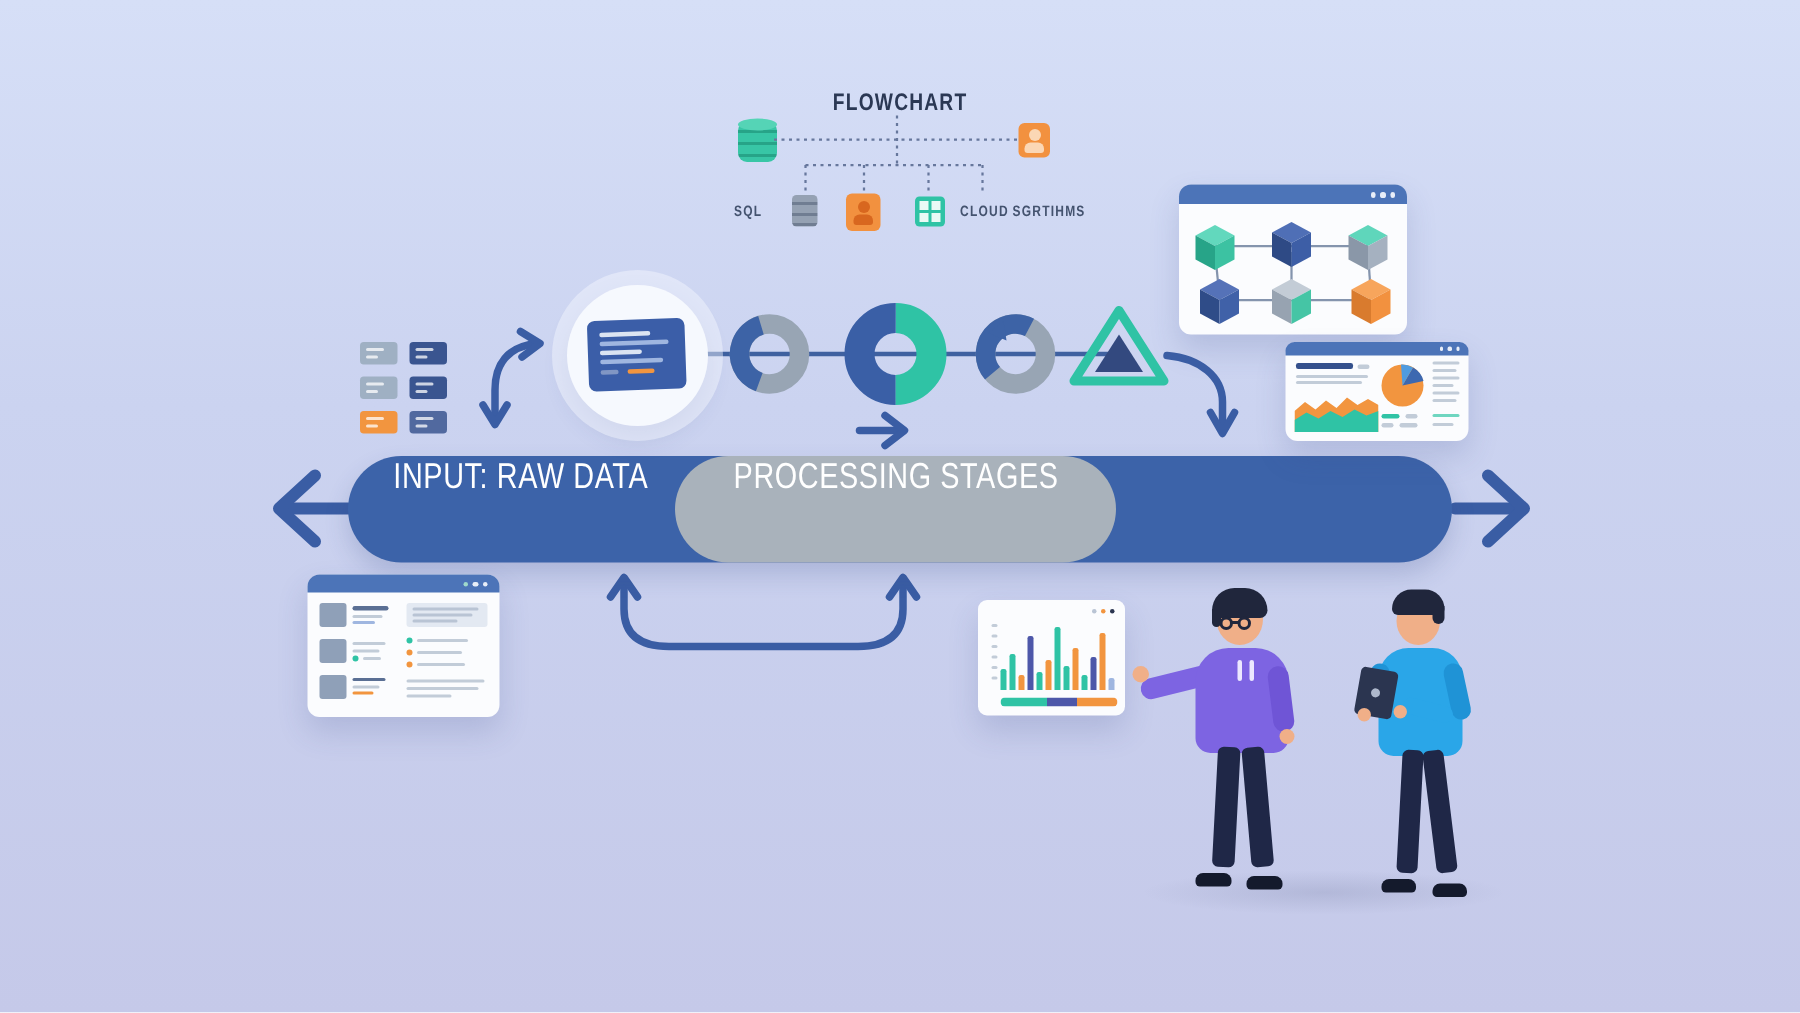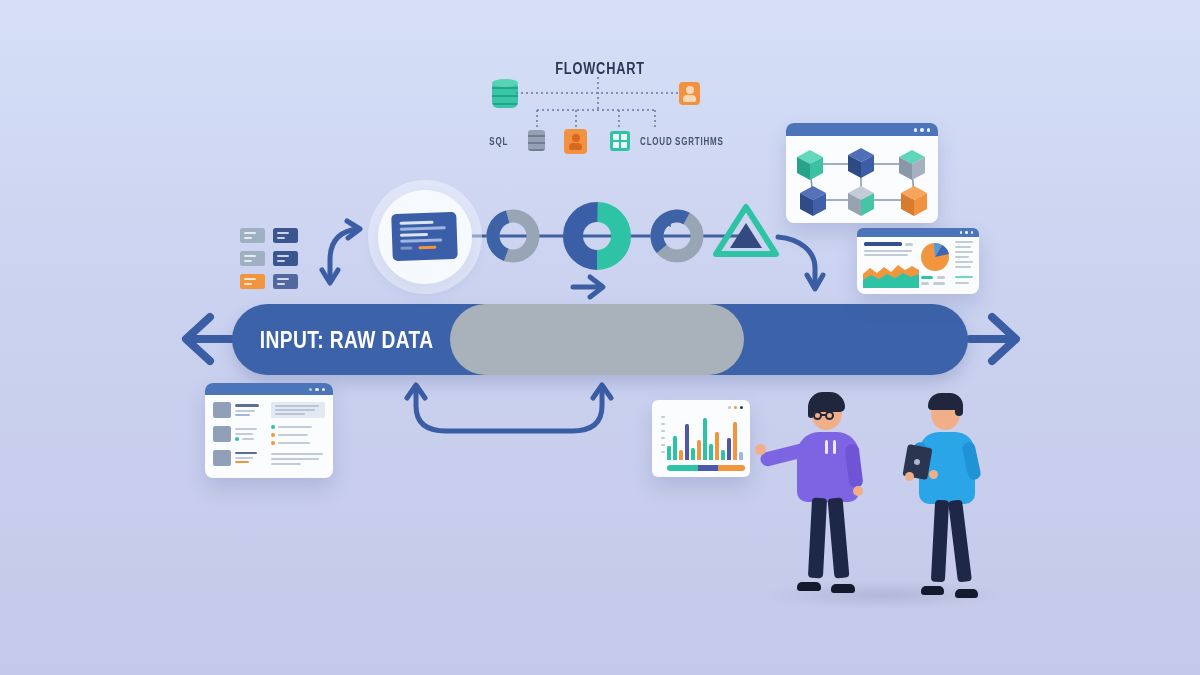--- a/index.html
+++ b/index.html
@@ -48,22 +48,22 @@
   .mini-card i{position:absolute;left:4px;display:block;height:2px;border-radius:1px;background:rgba(255,255,255,.75);}
   .card-gray{background:#9fb0c3;}
   .card-navy{background:#3a5590;}
   .card-navy2{background:#51699f;}
   .card-orange{background:#f2953f;}
 
   
   .banner-blue{left:232px;top:304px;width:736px;height:71px;border-radius:36px;
     background:#3c63a9;box-shadow:0 8px 16px rgba(50,70,130,.20);}
   .banner-gray{left:450px;top:304px;width:294px;height:71px;border-radius:36px;background:#a9b2bb;}
-  .banner-text{position:absolute;top:304px;height:71px;display:flex;align-items:center;
-    justify-content:center;color:#ffffff;font-weight:700;font-size:24px;letter-spacing:.5px;}
+  .banner-text{position:absolute;top:304px;height:71px;display:flex;
+    justify-content:center;color:#ffffff;font-weight:400;font-size:24px;letter-spacing:.5px;}
 
   
   .white-circle{left:378px;top:190px;width:94px;height:94px;border-radius:50%;background:#f6f9fe;
     box-shadow:0 0 0 10px rgba(246,249,254,.45),0 8px 16px rgba(60,80,140,.15);}
   .doc-card{position:absolute;left:14px;top:23px;width:65px;height:47px;border-radius:5px;
     background:#3b5ea8;transform:rotate(-2deg);}
   .doc-card i{position:absolute;left:8px;display:block;height:3px;border-radius:1.5px;}
 
   
   .person{position:absolute;}
@@ -228,20 +228,23 @@
     <div class="mini-card card-navy2" style="left:33px;top:46px;">
         <i style="top:4px;width:12px;"></i>
         <i style="top:9px;width:8px;"></i>
       </div>
   </div>
 
   <div class="abs banner-blue" style="z-index:3;"></div>
   <div class="abs banner-gray" style="z-index:3;"></div>
   <div class="banner-text" style="left:240px;width:214px;z-index:4;">
       <span class="cond">INPUT: RAW DATA</span>
+    </div>
+  <div class="banner-text" style="left:455px;width:284px;z-index:4;">
+      <span class="cond">PROCESSING STAGES</span>
     </div>
 
   <div class="abs white-circle" style="z-index:3;">
     <div class="doc-card">
       <i style="top:8px;width:34px;background:#dbe4f2;"></i>
       <i style="top:14px;width:46px;background:#9fb6e0;"></i>
       <i style="top:20px;width:28px;background:#dbe4f2;"></i>
       <i style="top:26px;width:42px;background:#9fb6e0;"></i>
       <i style="top:33px;width:12px;background:#8096c4;"></i>
       <i style="top:33px;left:26px;width:18px;background:#f2953f;"></i>

